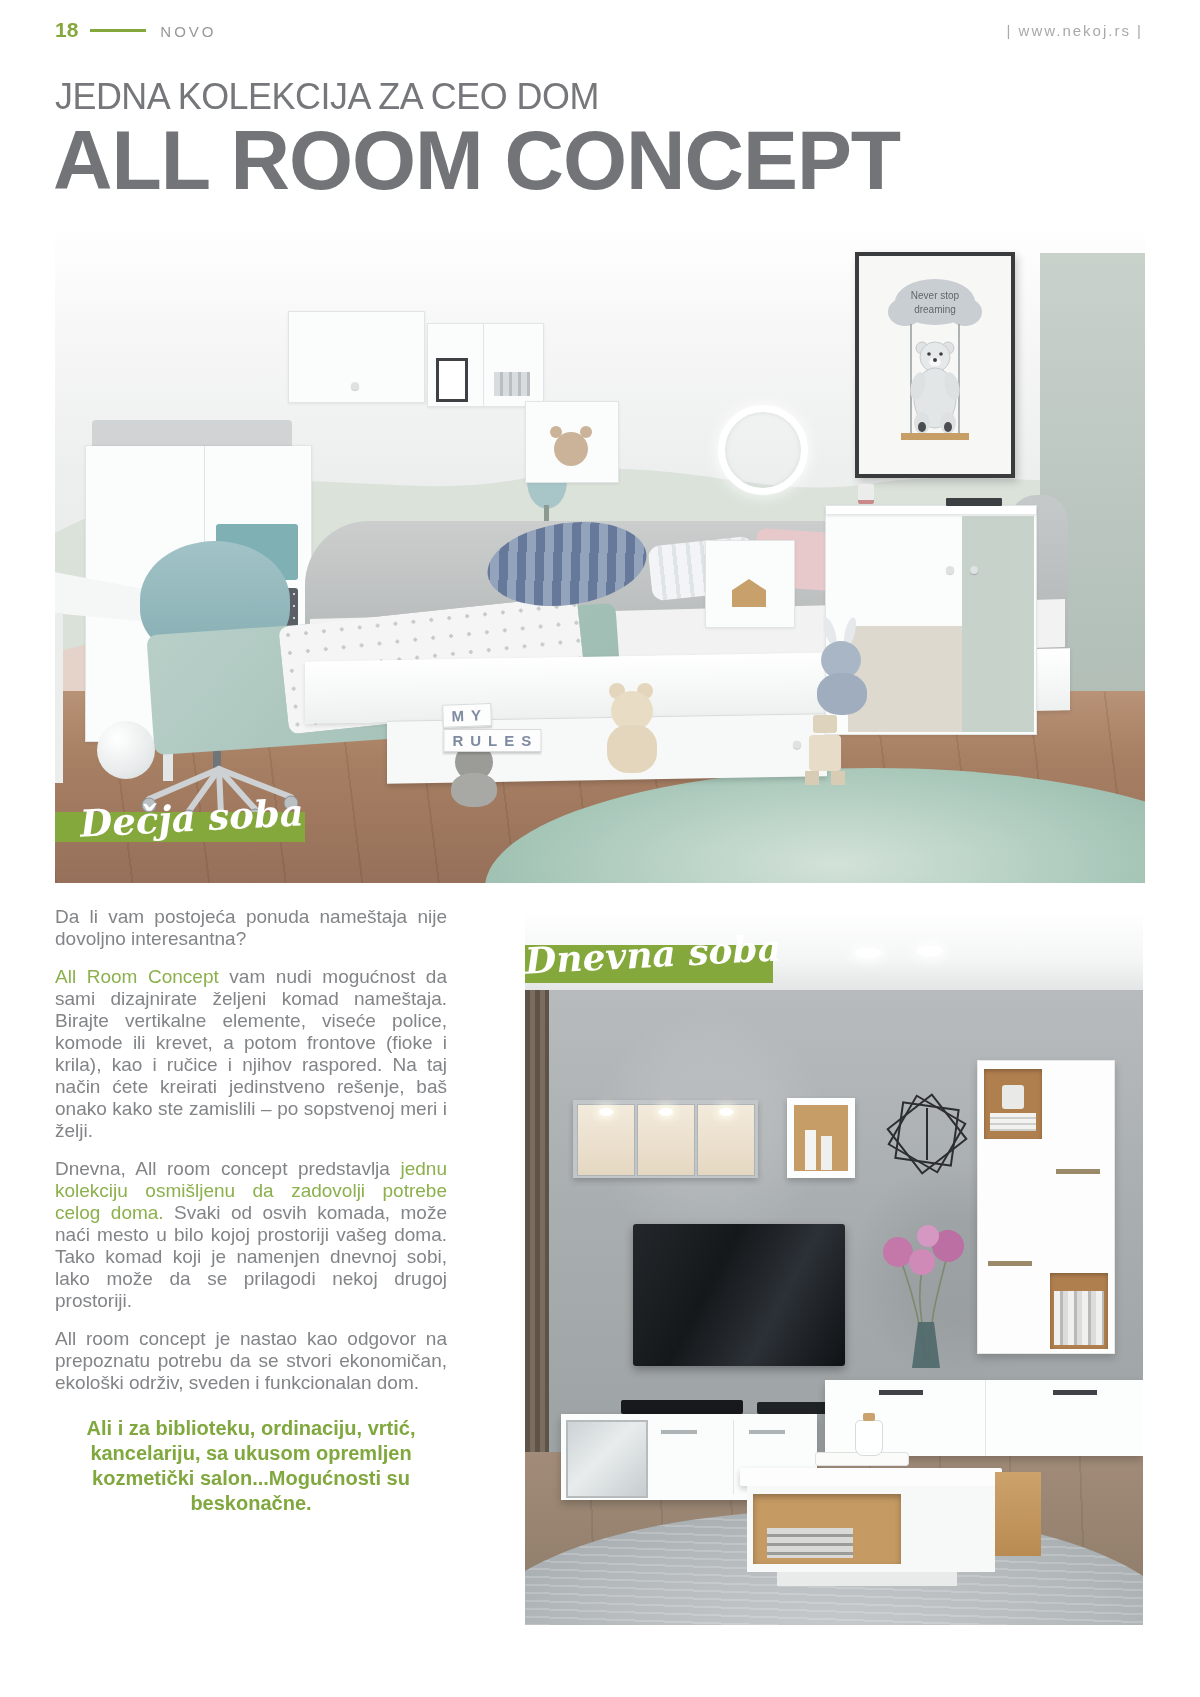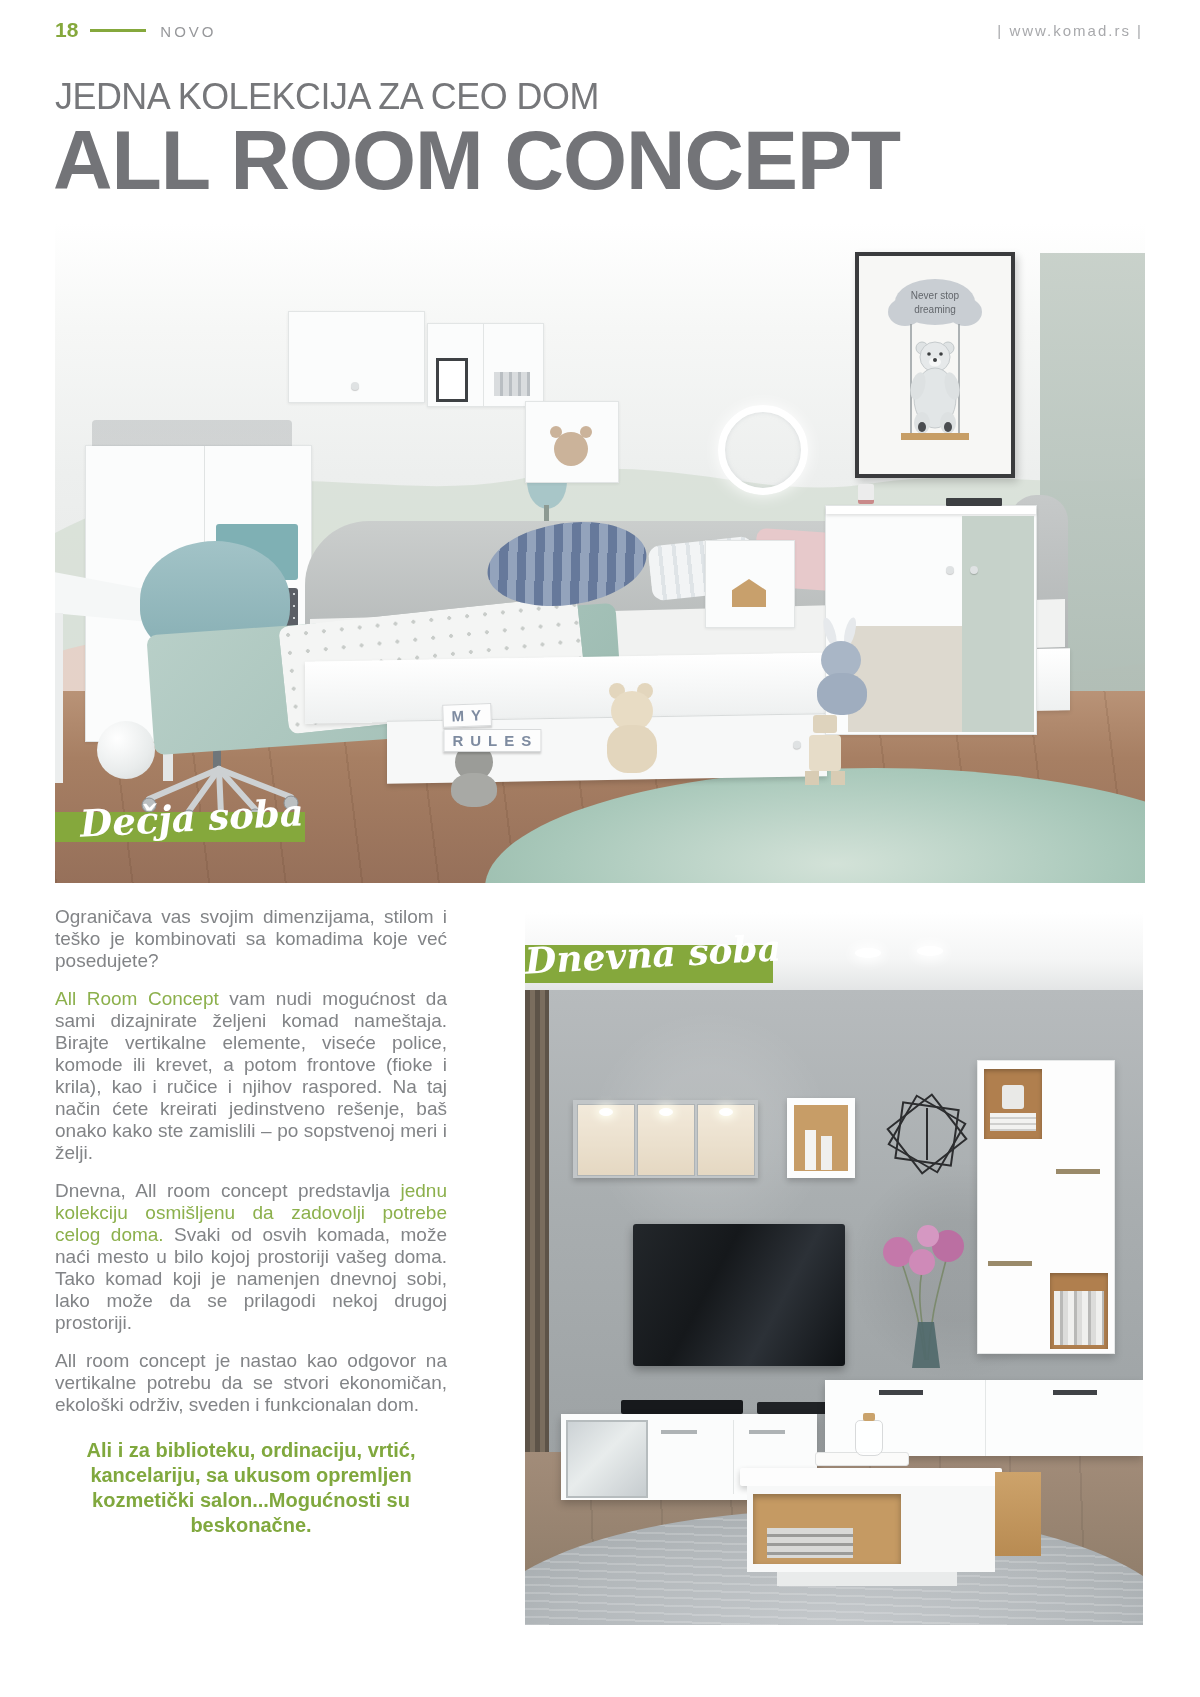--- a/index.html
+++ b/index.html
@@ -31,21 +31,21 @@
 </head>
 <body>
 
 <div class="page">
 
   <header>
     <div class="abs" style="left:55px;top:18px;">
       <span class="pnum">18</span><span class="hline"></span><span class="hnovo">NOVO</span>
     </div>
     <div class="abs" style="right:57px;top:22px;">
-      <span class="hsite">| www.komad.rs |</span>
+      <span class="hsite">| www.nekoj.rs |</span>
     </div>
   </header>
 
   <h2 class="kicker abs" style="left:55px;top:76px;">JEDNA KOLEKCIJA ZA CEO DOM</h2>
   <h1 class="title abs" style="left:53px;top:112px;">ALL ROOM CONCEPT</h1>
 
   <div class="photo" style="left:55px;top:223px;width:1090px;height:660px;">
 
     <div class="abs" style="inset:0;background:linear-gradient(180deg,#ffffff 0%,#f6f7f6 16%,#edefee 38%,#e8eae9 60%,#e5e7e6 100%);"></div>
 
@@ -218,24 +218,24 @@
       <div class="blocks" style="display:inline-block;margin-top:3px;transform:rotate(2deg);">RULES</div>
     </div>
 
     <div class="roomlabel" style="left:-5px;top:589px;width:255px;height:30px;">
       <span class="script" style="left:30px;top:-16px;font-size:37px;">Dečja soba</span>
     </div>
   </div>
 
   <main>
     <section class="textcol" style="left:55px;top:906px;width:392px;">
-      <p><span>Ograničava vas svojim dimenzijama, stilom i teško je kombinovati sa komadima koje već posedujete?</span></p>
+      <p><span>Da li vam postojeća ponuda nameštaja nije dovoljno interesantna?</span></p>
       <p><span class="green">All Room Concept</span><span> vam nudi mogućnost da sami dizajnirate željeni komad nameštaja. Birajte vertikalne elemente, viseće police, komode ili krevet, a potom frontove (fioke i krila), kao i ručice i njihov raspored. Na taj način ćete kreirati jedinstveno rešenje, baš onako kako ste zamislili – po sopstvenoj meri i želji.</span></p>
       <p><span>Dnevna, All room concept predstavlja </span><span class="green">jednu kolekciju osmišljenu da zadovolji potrebe celog doma.</span><span> Svaki od osvih komada, može naći mesto u bilo kojoj prostoriji vašeg doma. Tako komad koji je namenjen dnevnoj sobi, lako može da se prilagodi nekoj drugoj prostoriji.</span></p>
-      <p><span>All room concept je nastao kao odgovor na vertikalne potrebu da se stvori ekonomičan, ekološki održiv, sveden i funkcionalan dom.</span></p>
+      <p><span>All room concept je nastao kao odgovor na prepoznatu potrebu da se stvori ekonomičan, ekološki održiv, sveden i funkcionalan dom.</span></p>
       <p class="cta"><span>Ali i za biblioteku, ordinaciju, vrtić, kancelariju, sa ukusom opremljen kozmetički salon...Mogućnosti su beskonačne.</span></p>
     </section>
 
     <div class="photo" style="left:525px;top:912px;width:618px;height:728px;">
 
       <div class="abs" style="left:0;top:0;width:618px;height:80px;background:linear-gradient(180deg,#ffffff 0%,#f4f5f5 60%,#e2e4e5 100%);"></div>
       <div class="abs" style="left:330px;top:36px;width:26px;height:10px;border-radius:50%;background:#ffffff;box-shadow:0 0 12px 4px rgba(255,255,255,.9);"></div>
       <div class="abs" style="left:392px;top:34px;width:26px;height:10px;border-radius:50%;background:#ffffff;box-shadow:0 0 12px 4px rgba(255,255,255,.9);"></div>
 
       <div class="abs" style="left:0;top:78px;width:618px;height:468px;background:radial-gradient(circle at 30% 30%,rgba(255,255,255,.10) 0 60px,transparent 120px),radial-gradient(circle at 70% 60%,rgba(0,0,0,.06) 0 50px,transparent 110px),linear-gradient(180deg,#b7bbbd 0%,#a9aeb0 45%,#9da2a4 100%);"></div>

